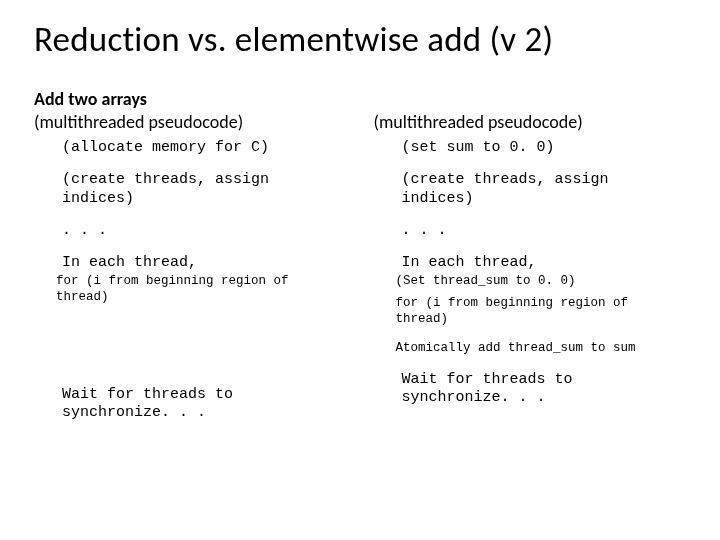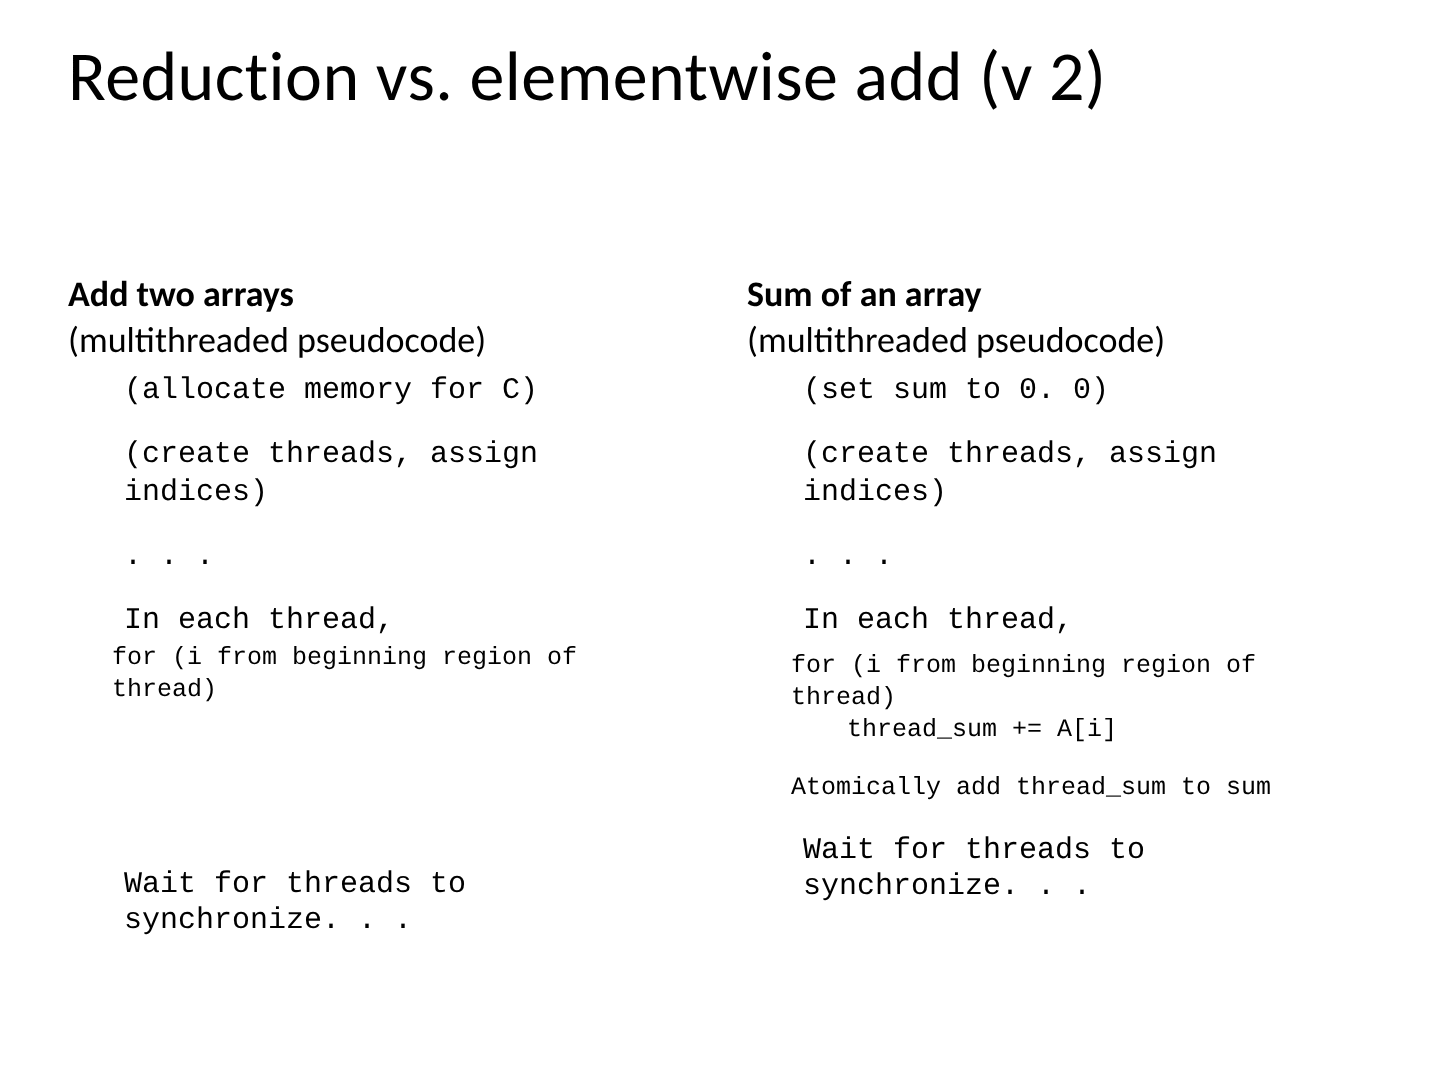--- a/index.html
+++ b/index.html
@@ -23,21 +23,20 @@
     margin: 0 0 28px 0;
     letter-spacing: 0.2px;
   }
   .cols {
     display: flex;
     gap: 28px;
   }
   .col {
     flex: 1 1 0;
     min-width: 0;
-    margin-top: 48px;
   }
   .sub-head {
     font-size: 18px;
     line-height: 1.25;
     margin-bottom: 6px;
   }
   .sub-head .b { font-weight: 700; }
   .mono {
     font-family: Liberation Mono, monospace;
     font-size: 15px;
@@ -87,38 +86,38 @@
       </div>
 
       <div class="mono blk wait-left">
         <div>Wait for threads to</div>
         <div>synchronize. . .</div>
       </div>
     </div>
 
     <div class="col">
       <div class="sub-head">
-        <span class="b">Sum of an array</span><br>
+        <br>
         <span>(multithreaded pseudocode)</span>
       </div>
 
       <div class="mono blk">(set sum to 0. 0)</div>
 
       <div class="mono blk2">
         <div>(create threads, assign</div>
         <div>indices)</div>
       </div>
 
       <div class="mono blk2">. . .</div>
 
       <div class="mono blk2">In each thread,</div>
       <div class="mono-sm blk inner">
+        <div>(Set thread_sum to 0. 0)</div>
         <div class="gap-top-sm">for (i from beginning region of</div>
         <div>thread)</div>
-        <div class="ind1">thread_sum += A[i]</div>
         <div class="gap-top">Atomically add thread_sum to sum</div>
       </div>
 
       <div class="mono blk wait-right">
         <div>Wait for threads to</div>
         <div>synchronize. . .</div>
       </div>
     </div>
 
   </div>

